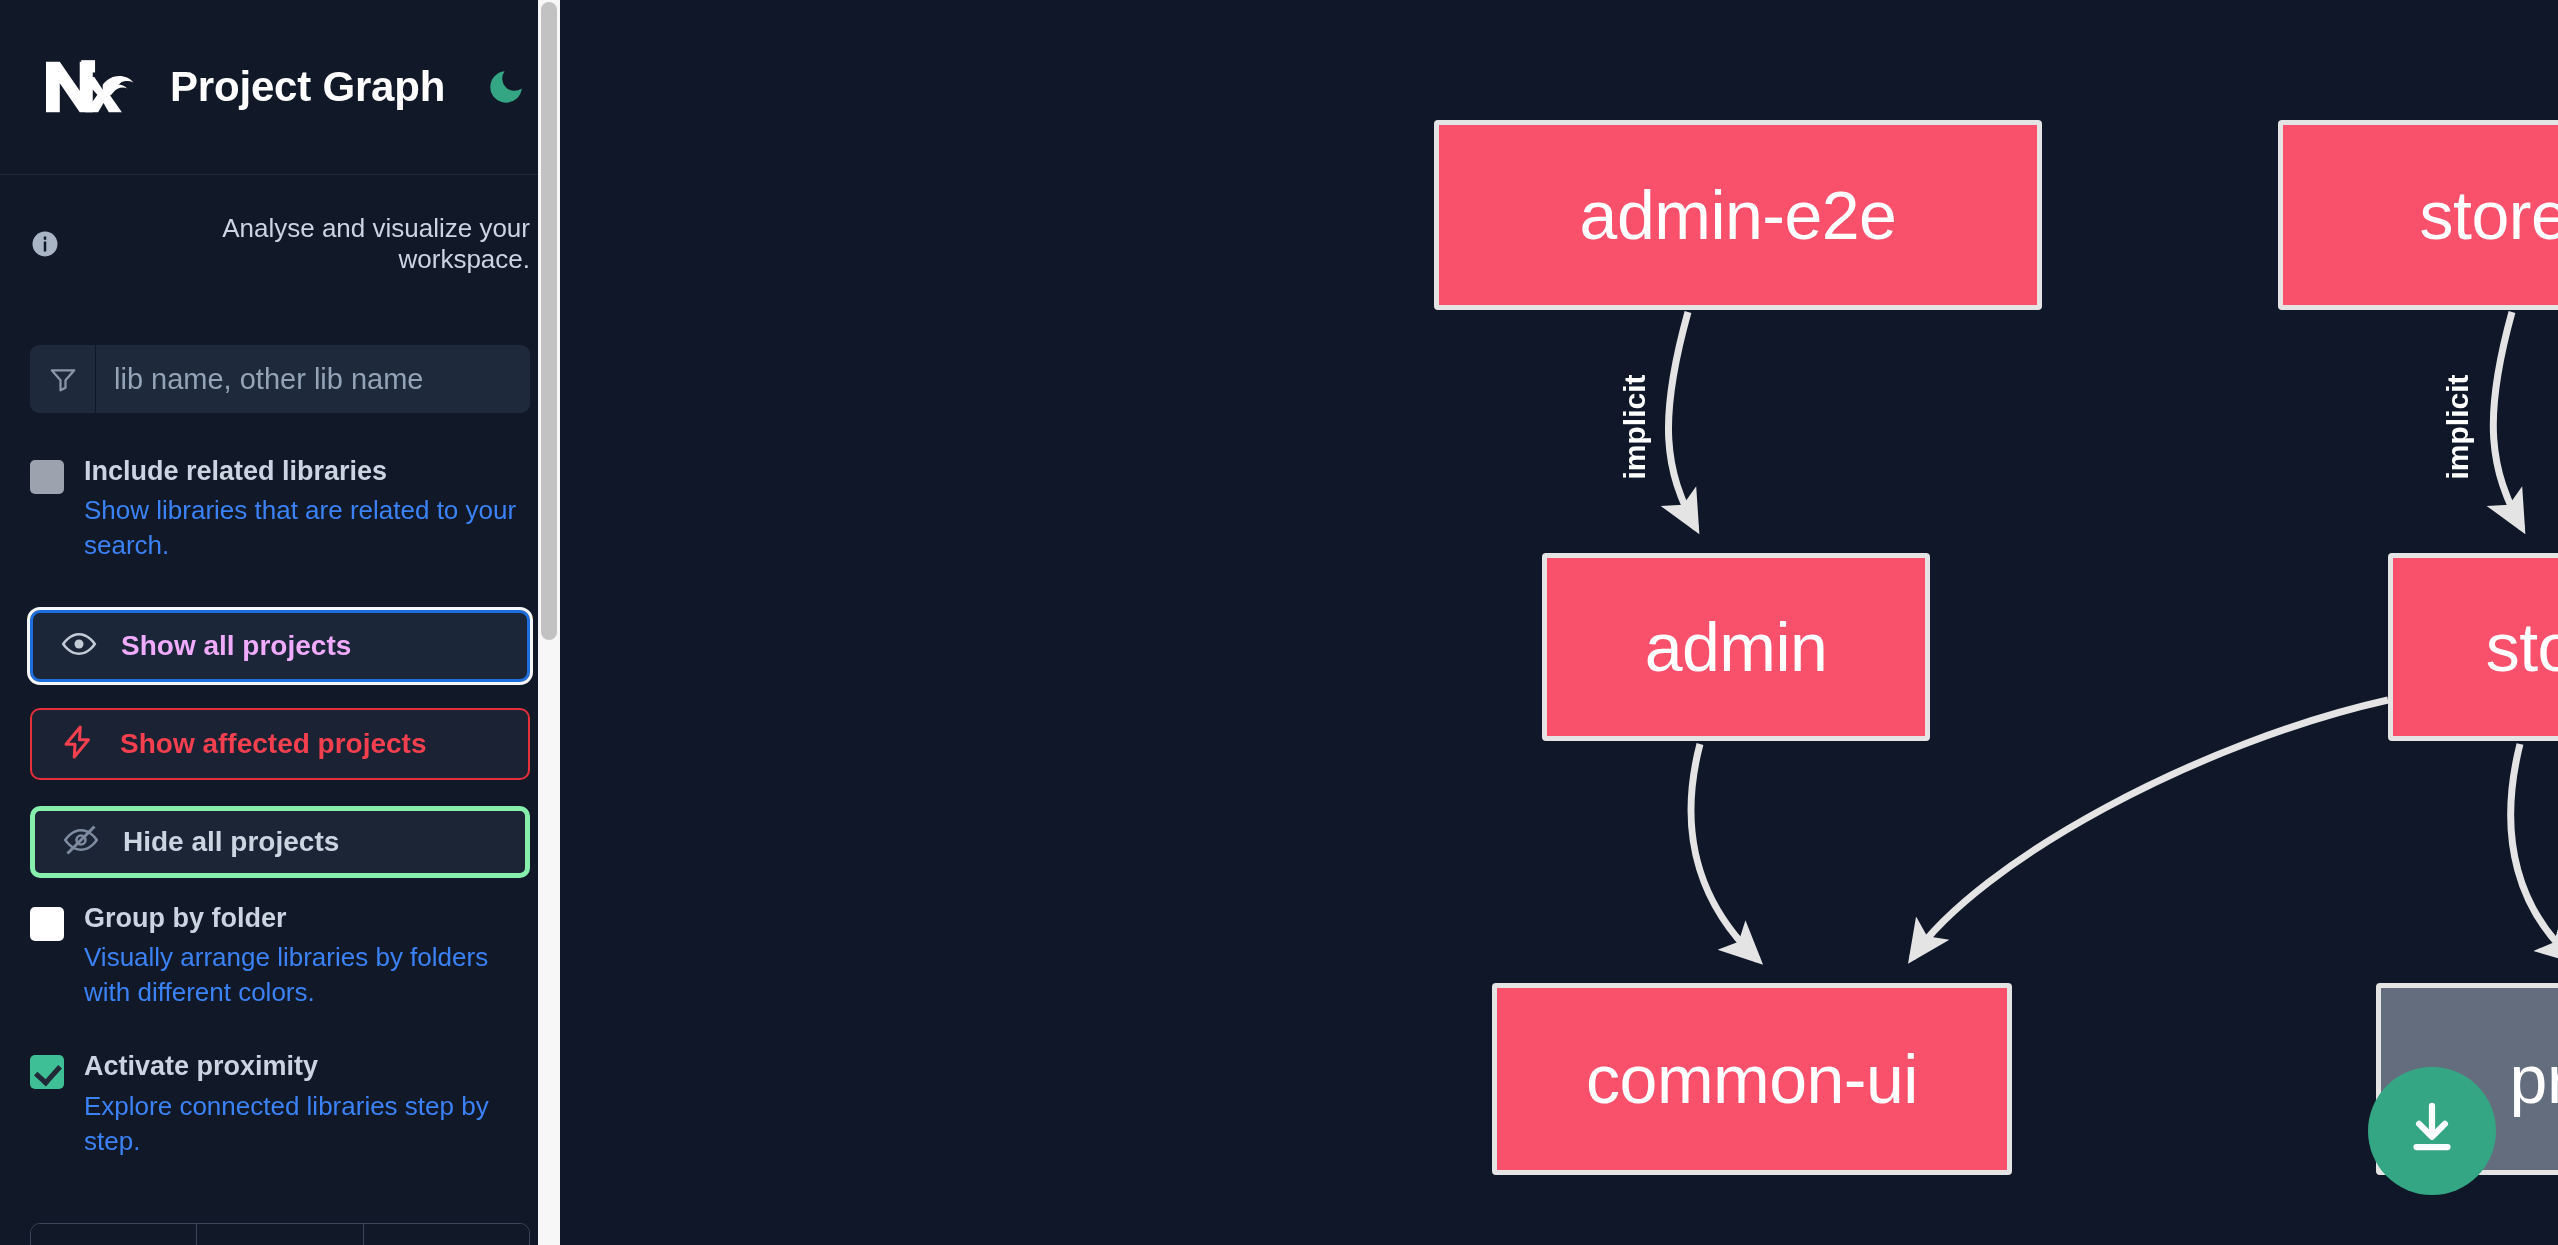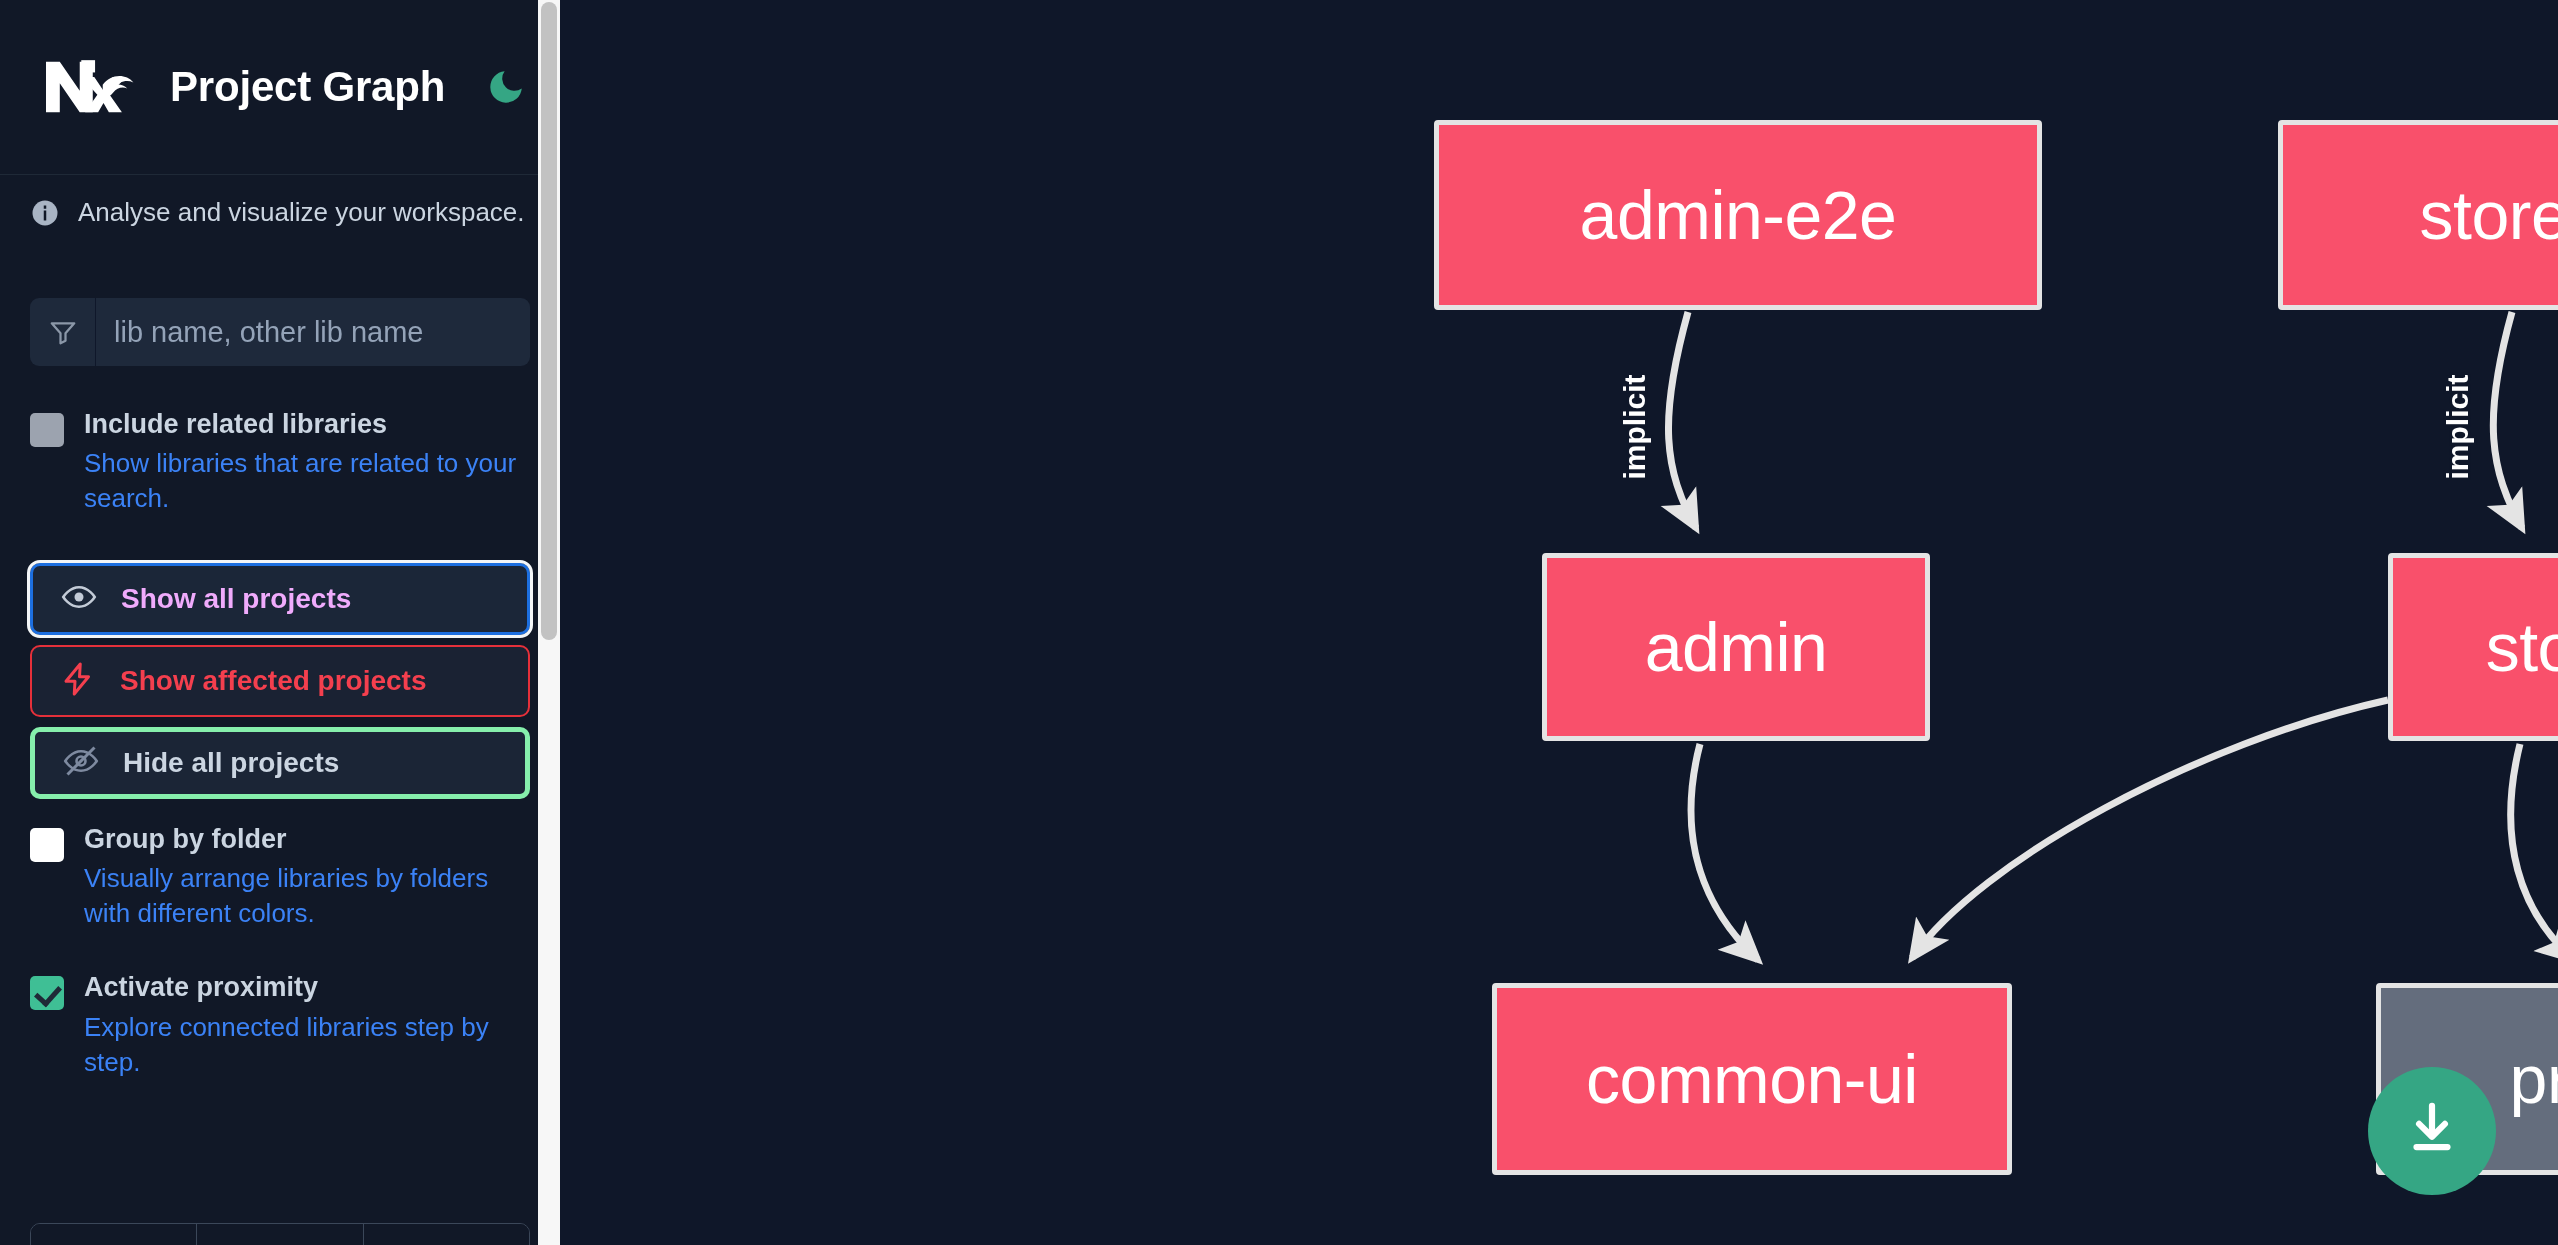--- a/index.html
+++ b/index.html
@@ -44,22 +44,23 @@
     margin-left: 38px;
     width: 46px; height: 46px;
     display: flex; align-items: center; justify-content: center;
     cursor: pointer;
   }
 
   .sb-body { padding: 0 30px; }
 
   .hint-row {
     display: flex; align-items: center;
-    margin-top: 22px;
-    gap: 18px;
+    margin-top: 38px;
+    gap: 34px;
+    text-align: right;
   }
   .hint-text {
     color: #CBD5E1;
     font-size: 26px;
   }
   .info-icon { width: 30px; height: 30px; flex: 0 0 30px; }
 
   .search-wrap {
     margin-top: 70px;
     height: 68px;
@@ -117,21 +118,21 @@
   }
   .check-desc {
     color: #3b82f6;
     font-size: 26px;
     line-height: 1.35;
     margin-top: 6px;
     max-width: 460px;
   }
 
   .btn {
-    margin-top: 10px;
+    margin-top: 26px;
     height: 72px;
     border-radius: 10px;
     background: #1E293B;
     display: flex; align-items: center;
     padding-left: 28px;
     gap: 24px;
     cursor: pointer;
     border: 1px solid transparent;
   }
   .btn-label { font-size: 28px; font-weight: 700; }

